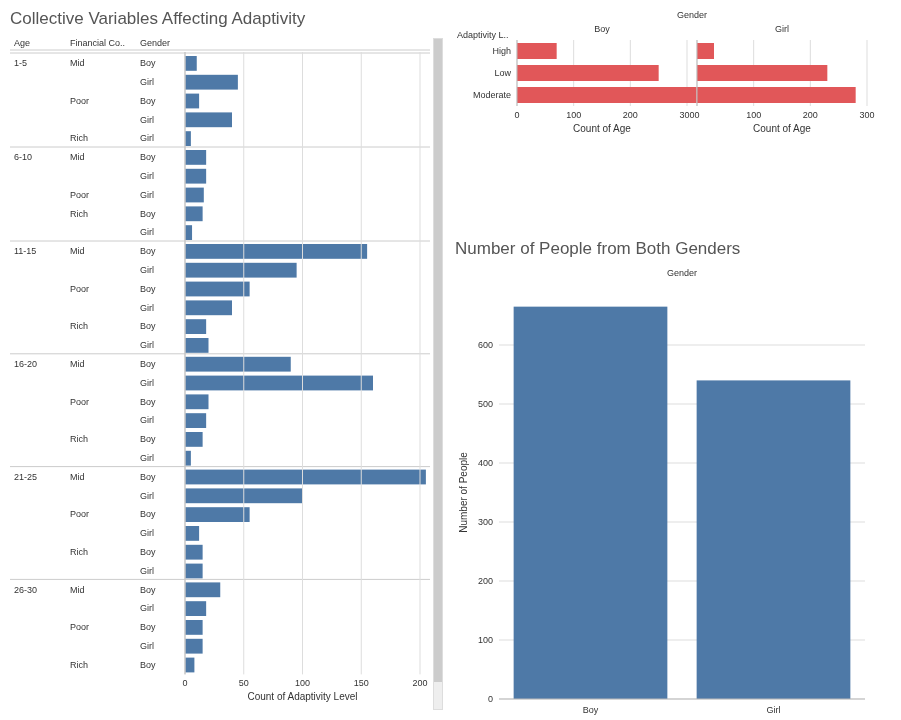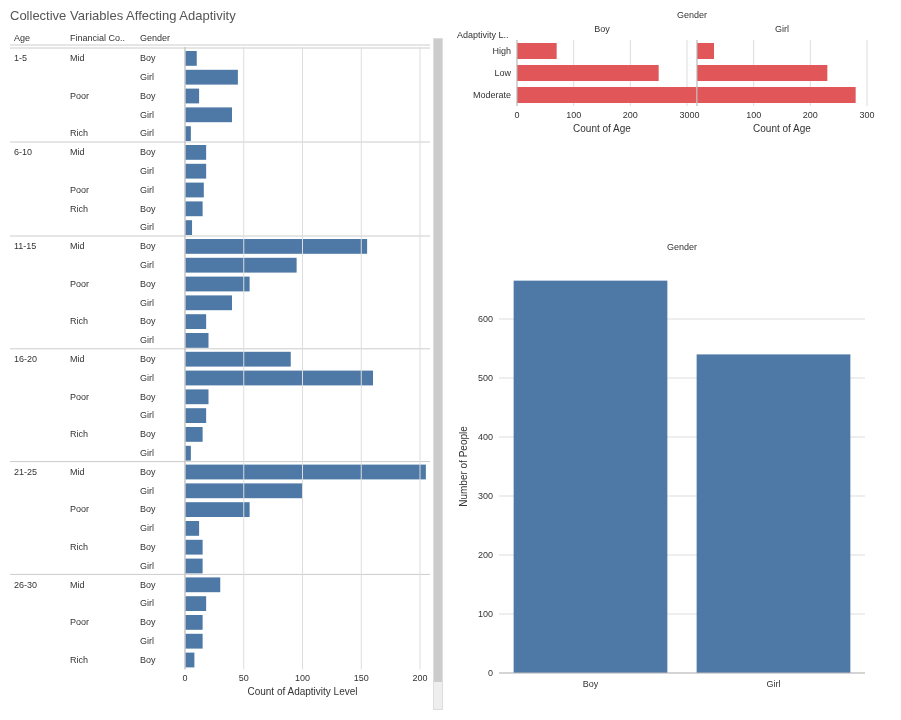--- a/index.html
+++ b/index.html
@@ -1,19 +1,19 @@
 <!DOCTYPE html>
 <html><head>
 <meta charset="utf-8">
 <style>
   * { box-sizing: border-box; margin: 0; padding: 0; }
   body { font-family: Arial, Helvetica, sans-serif; width: 901px; height: 720px; background: #fff; color: #333; }
   .dashboard { display: grid; grid-template-columns: 445px 456px; grid-template-rows: 230px 490px; width: 901px; height: 720px; }
   .panel { padding: 8px 10px 4px 10px; position: relative; }
-  .panel-title { font-size: 13px; font-weight: 400; color: #555; margin-bottom: 4px; line-height: 1.3; }
+  .panel-title { font-size: 17px; font-weight: 400; color: #555; margin-bottom: 4px; line-height: 1.3; }
   .axis-label { font-size: 10px; fill: #333; }
   .tick-label { font-size: 9px; fill: #333; }
   .grid-line { stroke: #ddd; stroke-width: 1; }
   .axis-line { stroke: #bbb; stroke-width: 1; }
   .bar-red { fill: #e15759; }
   .bar-blue { fill: #4e79a7; }
   .row-label { font-size: 9px; fill: #333; }
   .header-label { font-size: 9px; fill: #333; font-weight: 400; }
   .scrollbar { position: absolute; right: 2px; top: 38px; width: 10px; bottom: 10px; background: #eee; border: 1px solid #ddd; }
   .scroll-thumb { position: absolute; left: 0; right: 0; top: 0; height: 96%; background: #ccc; }
@@ -177,20 +177,21 @@
         <text x="410" y="652.4" text-anchor="middle" class="tick-label">200</text>
         <line x1="175" y1="18" x2="175" y2="640.4" class="axis-line"></line>
         <text x="292.5" y="666.4" text-anchor="middle" class="axis-label">Count of Adaptivity Level</text>
       </svg>
     <div class="scrollbar">
       <div class="scroll-thumb"></div>
     </div>
   </div>
 
   <div class="panel">
+    <div class="panel-title">Number of People from Both Genders</div>
     <svg id="svg-people" width="425" height="455">
         <text x="227" y="12" text-anchor="middle" class="header-label">Gender</text>
         <line x1="44" y1="435" x2="410" y2="435" class="grid-line"></line>
         <text x="38" y="438" text-anchor="end" class="tick-label">0</text>
         <line x1="44" y1="376" x2="410" y2="376" class="grid-line"></line>
         <text x="38" y="379" text-anchor="end" class="tick-label">100</text>
         <line x1="44" y1="317" x2="410" y2="317" class="grid-line"></line>
         <text x="38" y="320" text-anchor="end" class="tick-label">200</text>
         <line x1="44" y1="258" x2="410" y2="258" class="grid-line"></line>
         <text x="38" y="261" text-anchor="end" class="tick-label">300</text>

